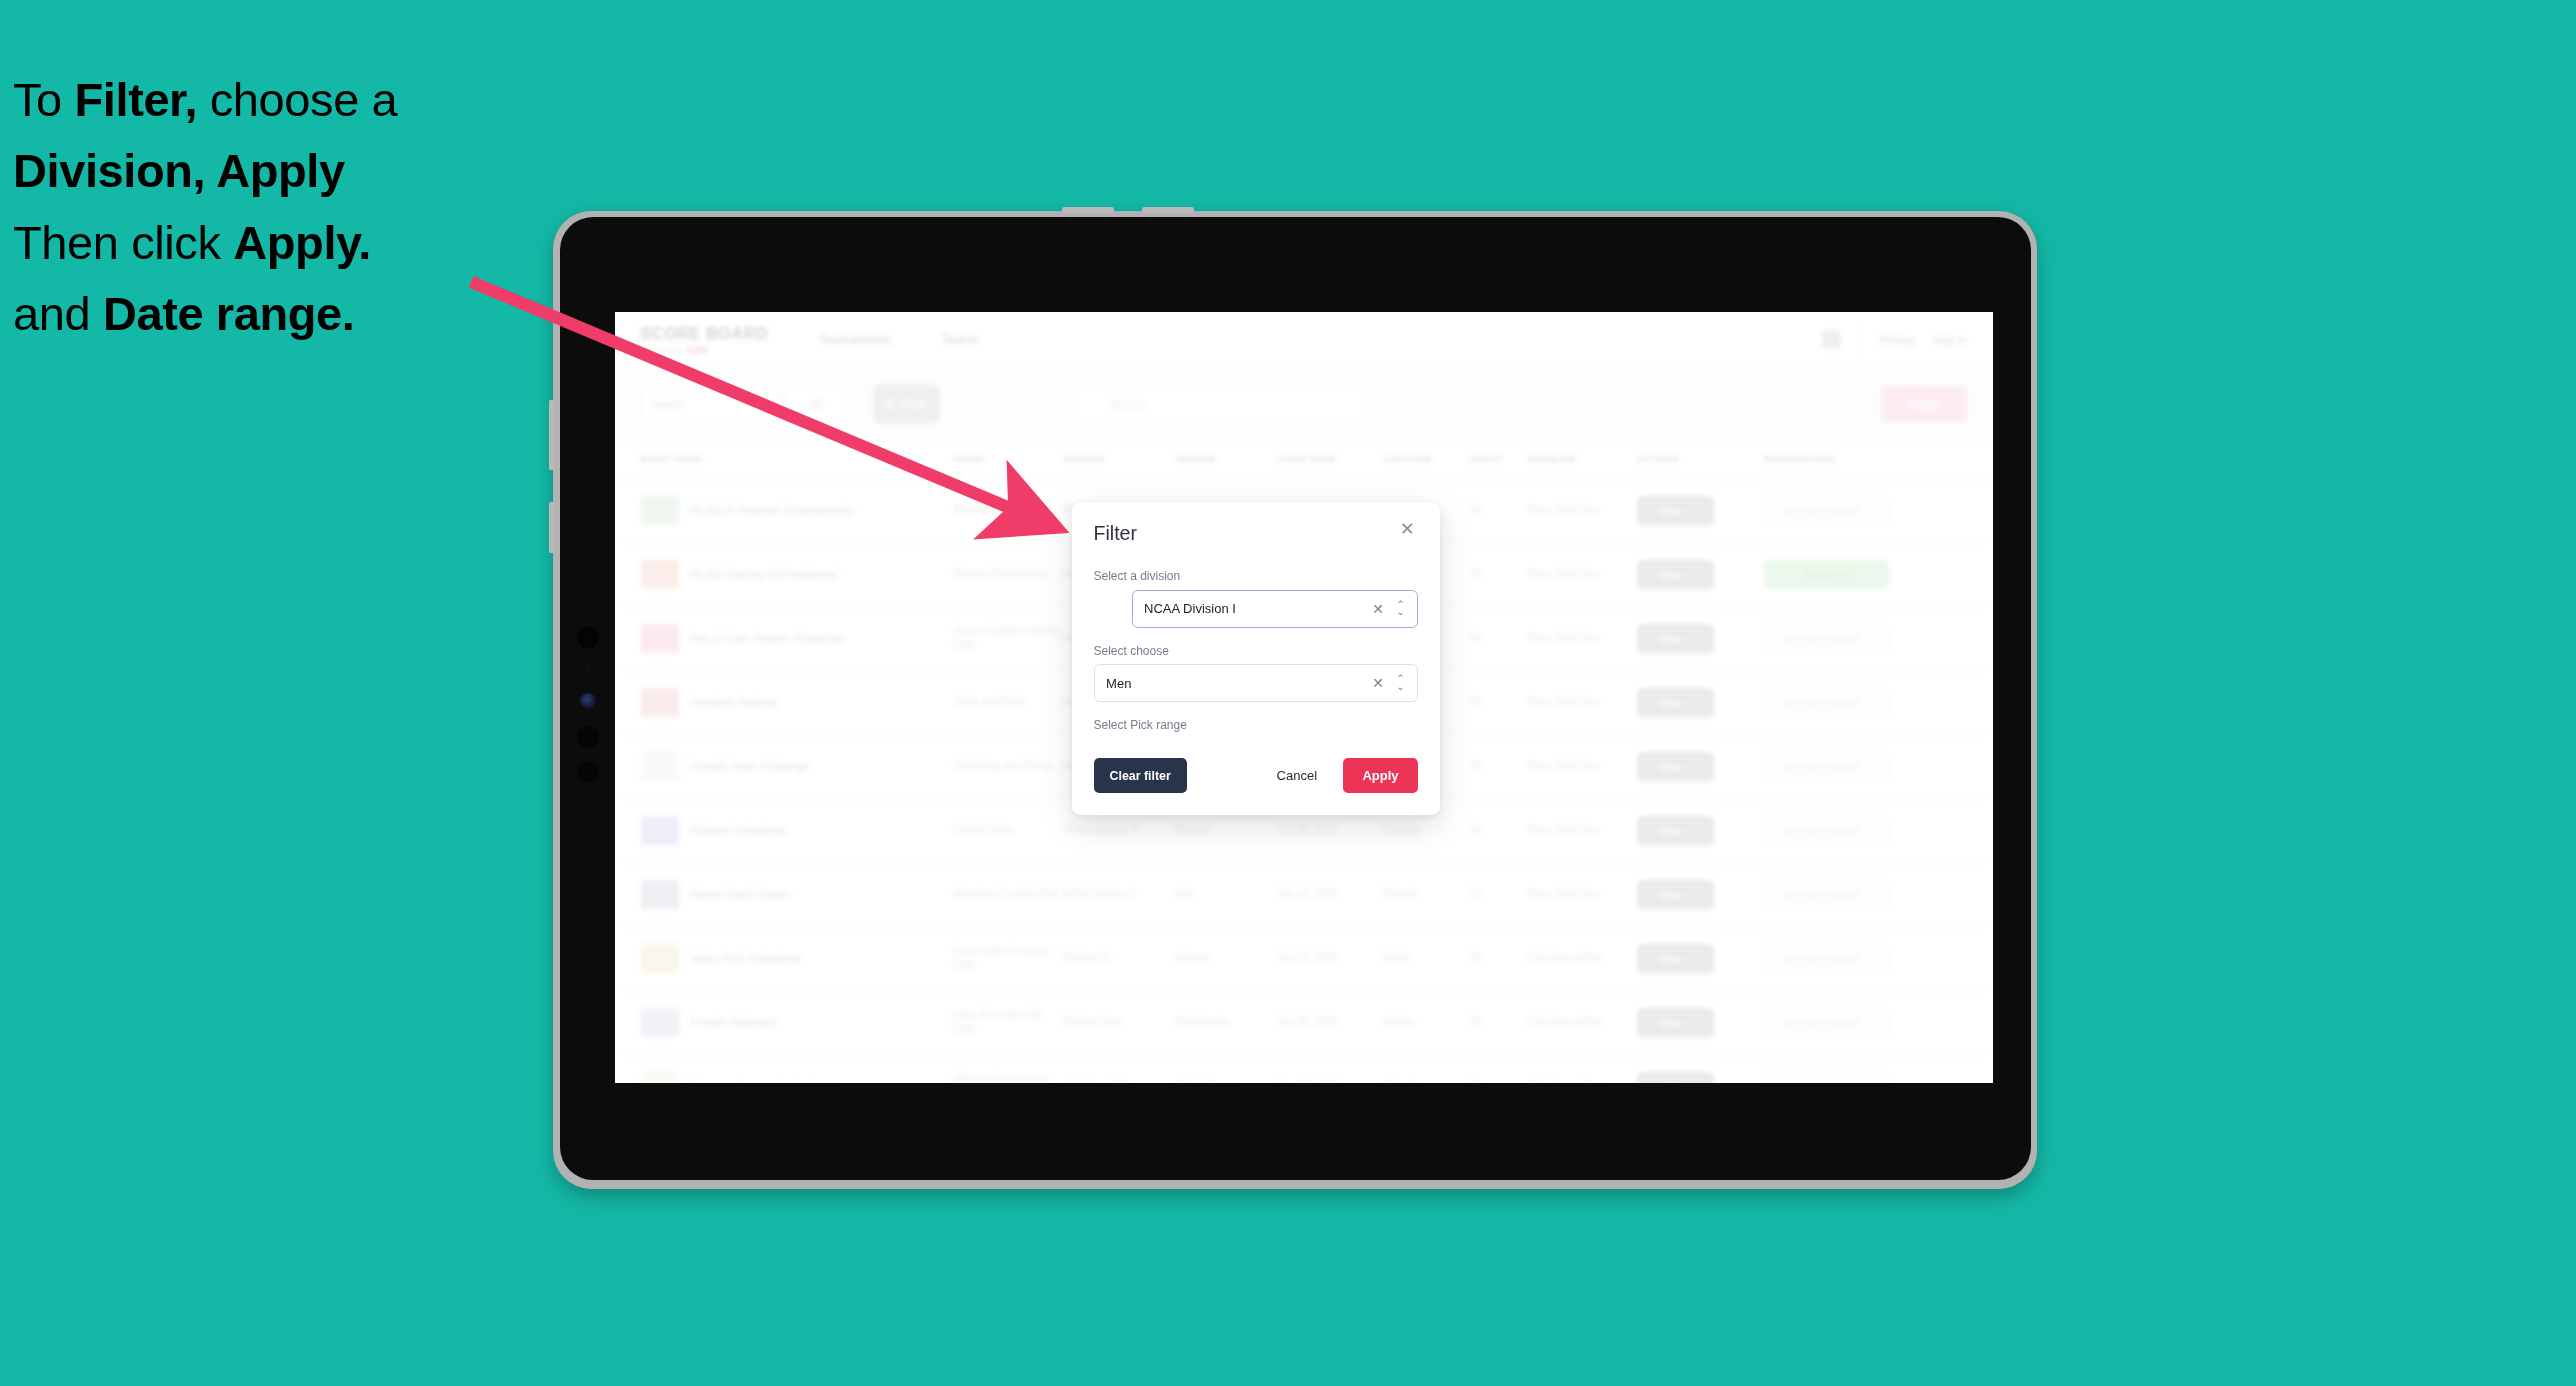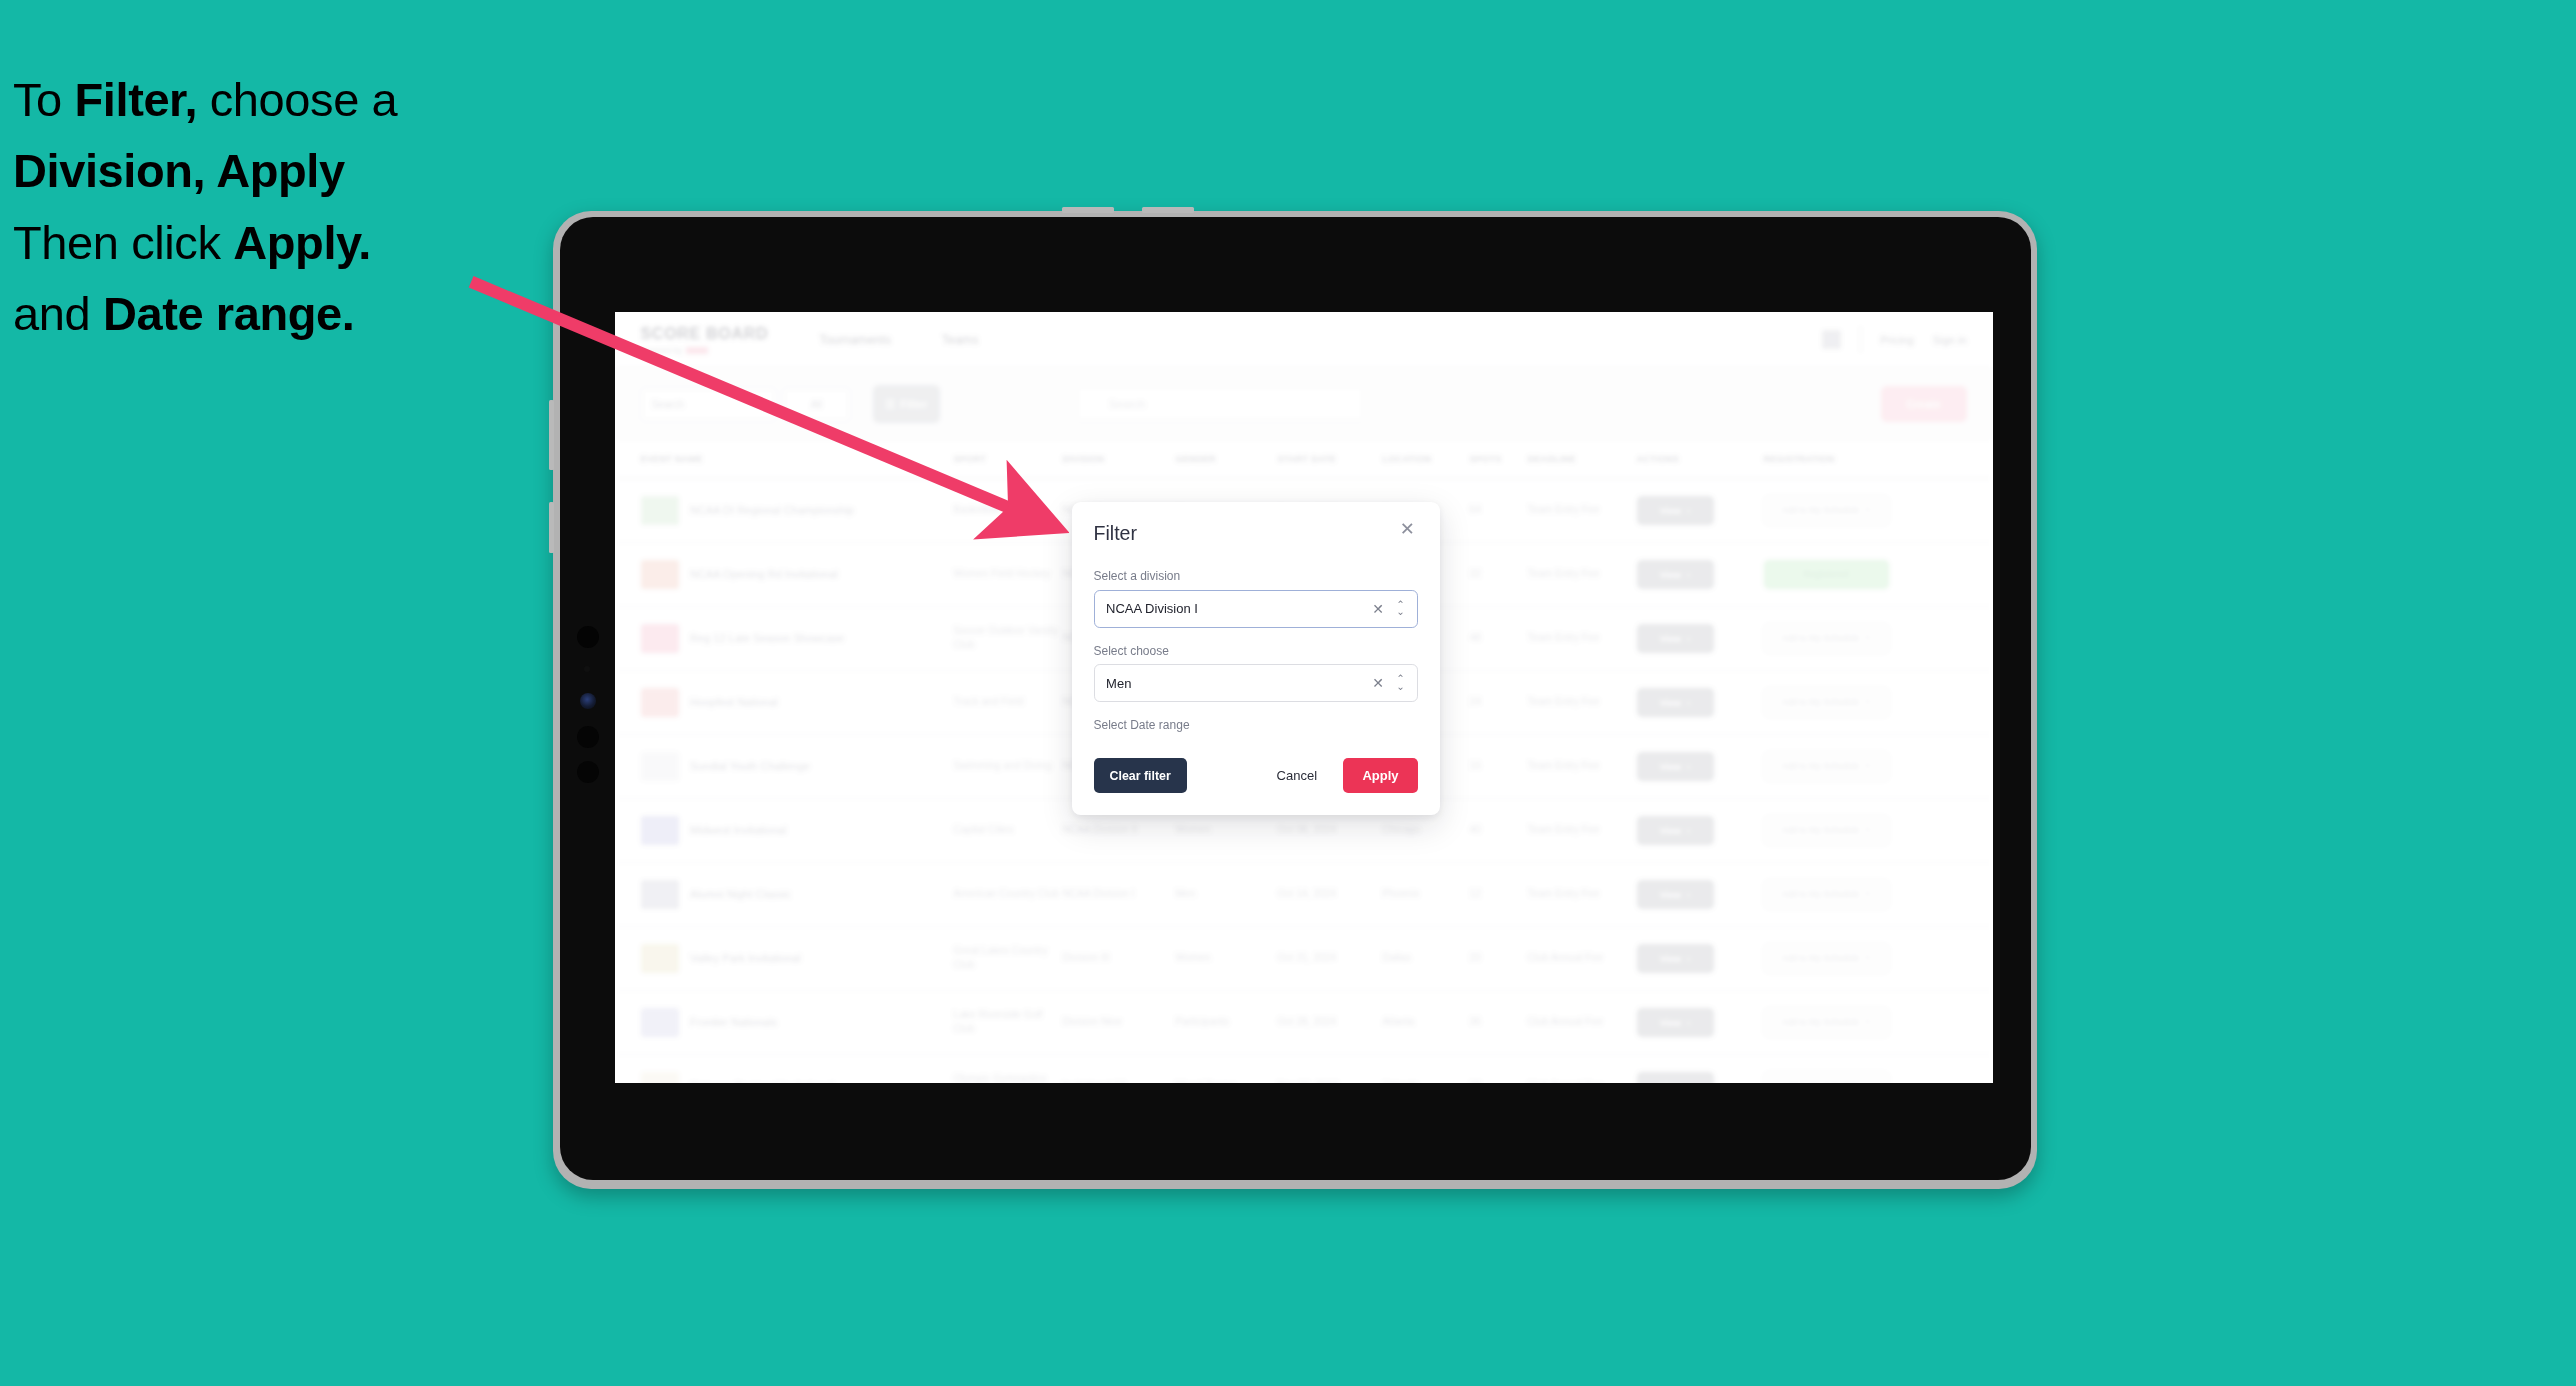--- a/index.html
+++ b/index.html
@@ -158,21 +158,21 @@
     position: absolute; right: 0; top: -2.9px; width: 20.4px; height: 20.4px;
     display: flex; align-items: center; justify-content: center;
     font-size: 18px; color: #8d909d; line-height: 1; cursor: pointer;
   }
   .field-label { font-size: 12px; color: #787c8a; margin: 16px 0 6.5px 0; }
   .select-box {
     height: 38px; border: 0.7px solid #dcdde2; border-radius: 5.8px; background: #fff;
     display: flex; align-items: center; padding: 0 11.6px;
     font-size: 13px; color: #22242e;
   }
-  .select-box.focused { border-color: #9fb0d8; }
+  .select-box.focused { border-color: #9fb0d8; margin-left: 38px; }
   .select-icons { margin-left: auto; display: flex; align-items: center; gap: 12.4px; }
   .ico-x { font-size: 14px; color: #7b7f8c; line-height: 1; }
   .ico-chev { display: flex; flex-direction: column; gap: 1.5px; color: #7b7f8c; line-height: .6; font-size: 10.2px; }
   .date-box {
     height: 38px; border: 0.7px solid #dcdde2; border-radius: 5.8px; background: #fff;
     display: flex; align-items: center; gap: 8.7px; padding: 0 11.6px;
     font-size: 13px; color: #14161d;
   }
   .cal-ico { width: 14px; height: 14px; flex: none; }
   #modal-footer {
@@ -487,21 +487,21 @@
             <span>Men</span>
             <span class="select-icons">
               <span class="ico-x">✕</span>
               <span class="ico-chev">
                   <span>⌃</span>
                   <span>⌄</span>
                 </span>
             </span>
           </div>
 
-          <div class="field-label">Select Date range</div>
+          <div class="field-label">Select Pick range</div>
 
           <div id="modal-footer">
             <button id="btn-clear">Clear filter</button>
             <button id="btn-cancel">Cancel</button>
             <button id="btn-apply">Apply</button>
           </div>
         </div>
 
       </div>
     </div>

